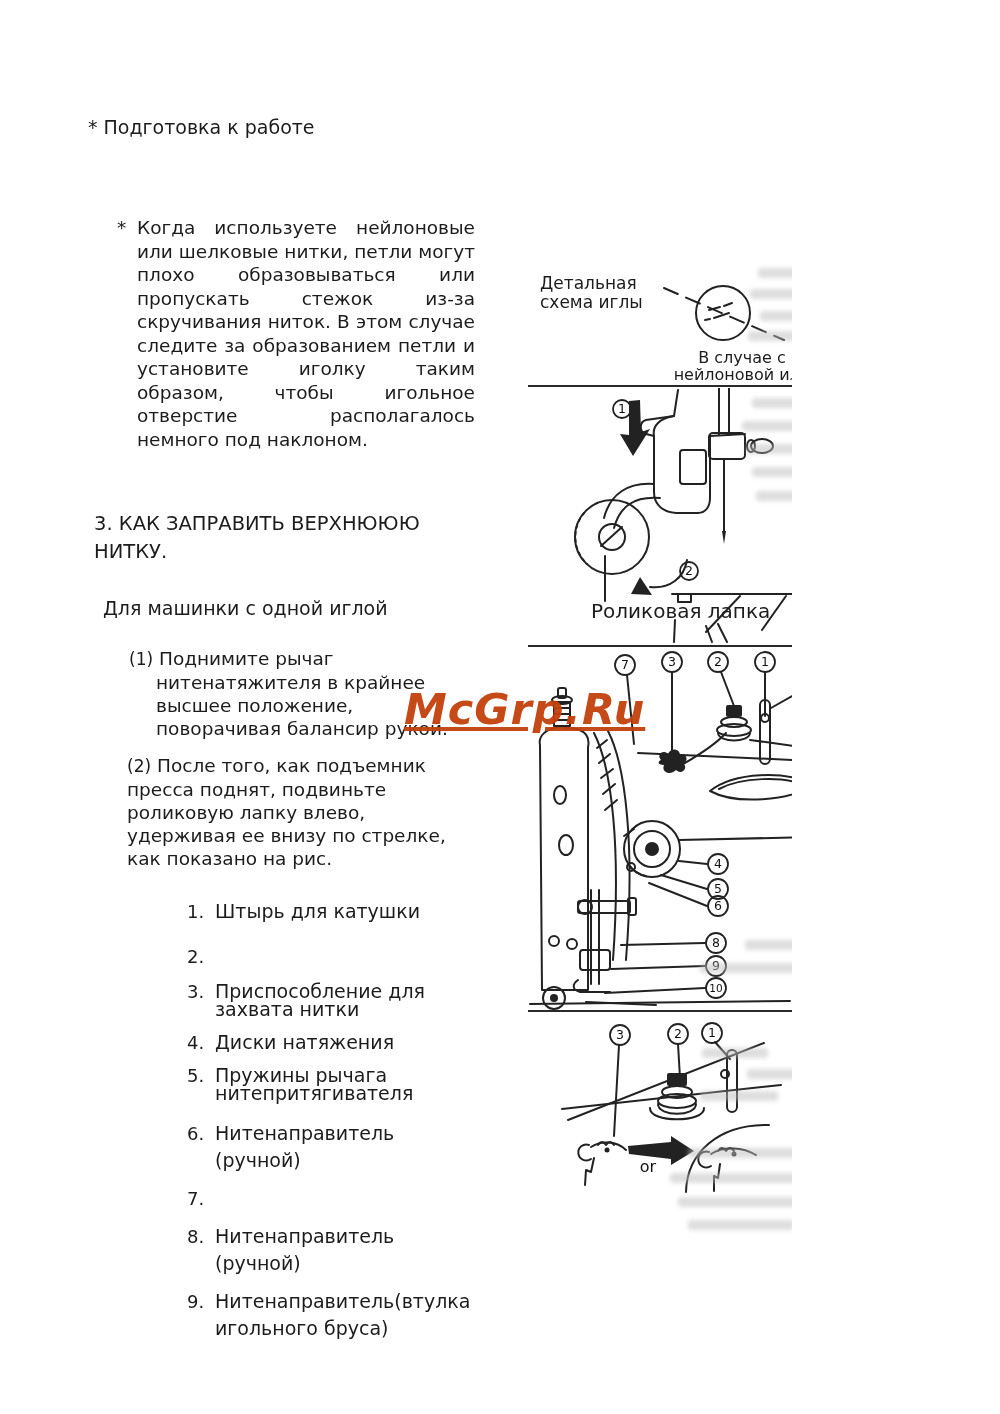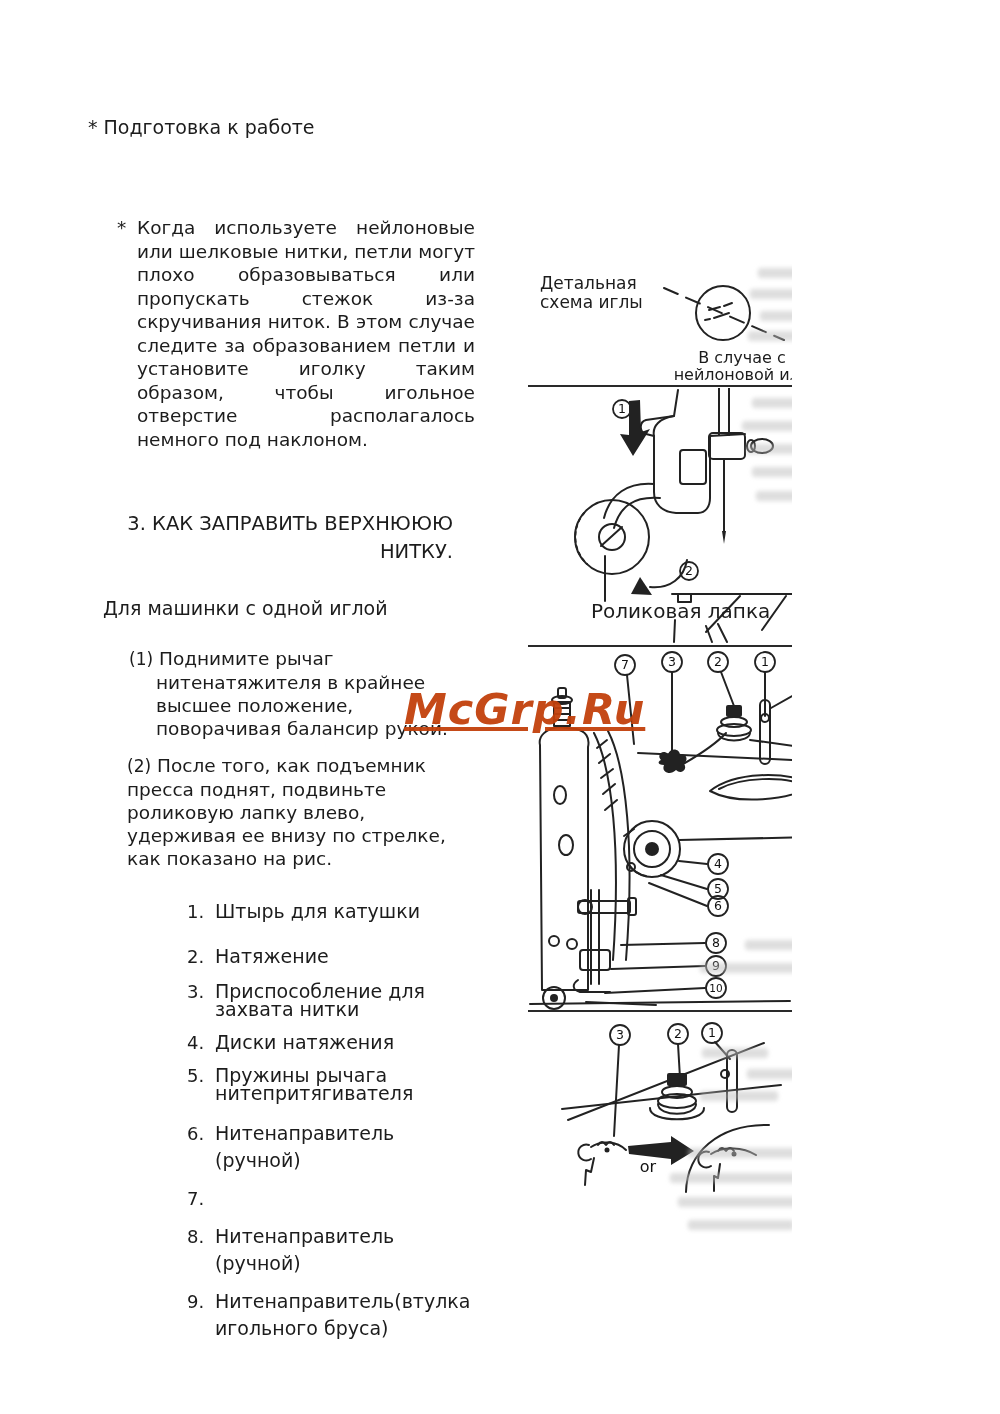--- a/index.html
+++ b/index.html
@@ -5,22 +5,22 @@
   html,body { margin:0; padding:0; background:#ffffff; }
   .page {
     position:relative; width:792px; height:1414px; background:#fff;
     font-family:"DejaVu Sans","Liberation Sans",sans-serif; color:#1c1c1c;
     overflow:hidden;
   }
   .page-header { position:absolute; left:88px; top:116px; font-size:19px; }
   .note { position:absolute; left:137px; top:216px; width:338px;
           font-size:18.5px; line-height:23.5px; text-align:justify; }
   .note-marker { position:absolute; left:-20px; top:0; text-align:left; }
-  .section-heading { position:absolute; left:103px; top:510px; width:350px;
-          font-size:19.5px; line-height:27.5px;text-align:right; }
+  .section-heading { position:absolute; left:94px; top:510px; width:350px;
+          font-size:19.5px; line-height:27.5px; }
   .section-subheading { position:absolute; left:103px; top:597px; font-size:19px; }
   .step { position:absolute; font-size:18.5px; line-height:23px; }
   .step.hang { padding-left:27px; text-indent:-27px; }
   .step1 { left:129px; top:647px; width:322px; }
   .step2 { left:127px; top:754px; width:332px; }
   .step-marker { font-size:17px; }
   .parts { position:absolute; left:187px; top:898px; }
   .parts-item { display:flex; font-size:19px; line-height:27px; }
   .parts-item .num { width:28px; flex:none; font-size:18px; }
   .parts-item .label { width:252px; }
@@ -73,21 +73,20 @@
     <span>После того, как подъемник пресса поднят, подвиньте роликовую лапку влево, удерживая ее внизу по стрелке, как показано на рис.</span>
   </div>
 
   <div class="parts">
     <div class="parts-item" style="margin-bottom:18px">
         <span class="num">1.</span>
         <span class="label">Штырь для катушки</span>
       </div>
     <div class="parts-item" style="margin-bottom:8px">
         <span class="num">2.</span>
-        <span class="label">Натяжение</span>
       </div>
     <div class="parts-item tight" style="margin-bottom:11px">
         <span class="num">3.</span>
         <span class="label">Приспособление для захвата нитки</span>
       </div>
     <div class="parts-item" style="margin-bottom:6px">
         <span class="num">4.</span>
         <span class="label">Диски натяжения</span>
       </div>
     <div class="parts-item tight" style="margin-bottom:18px">

